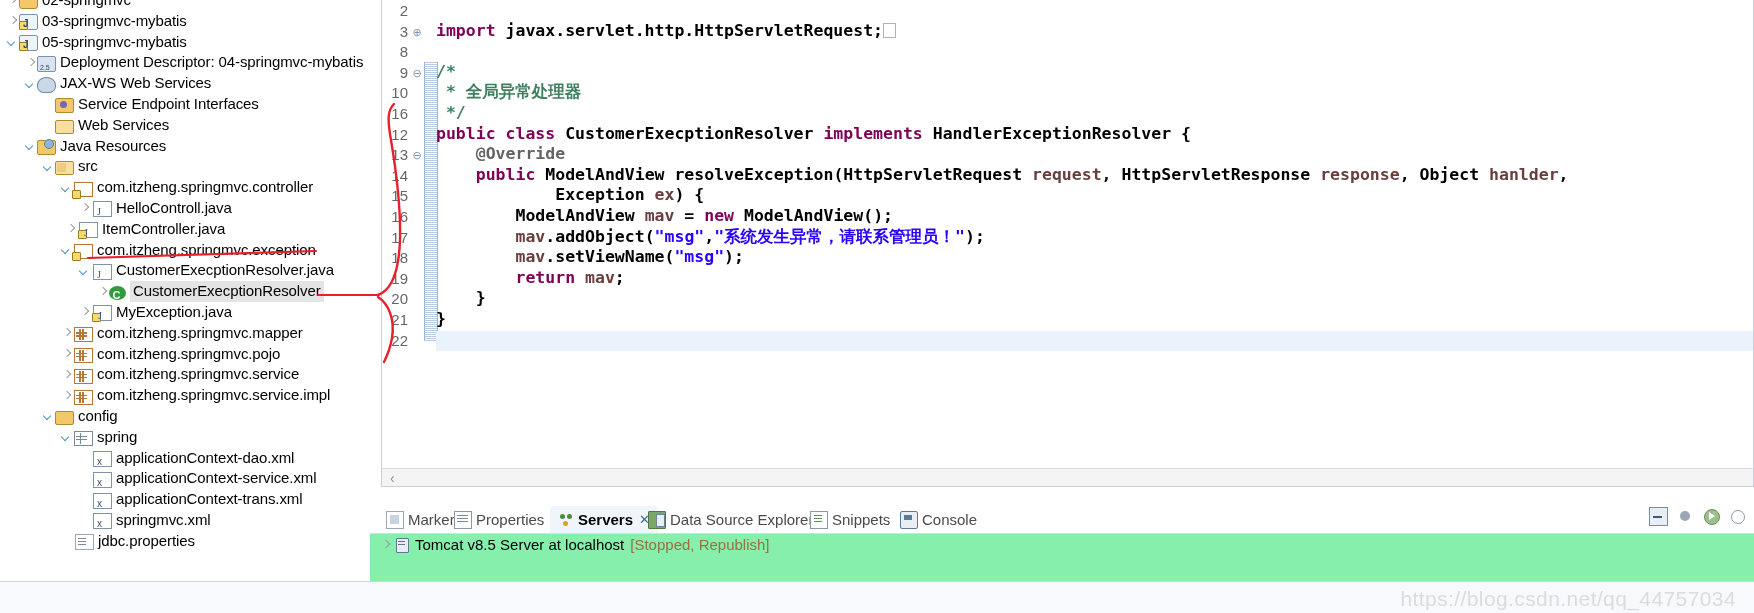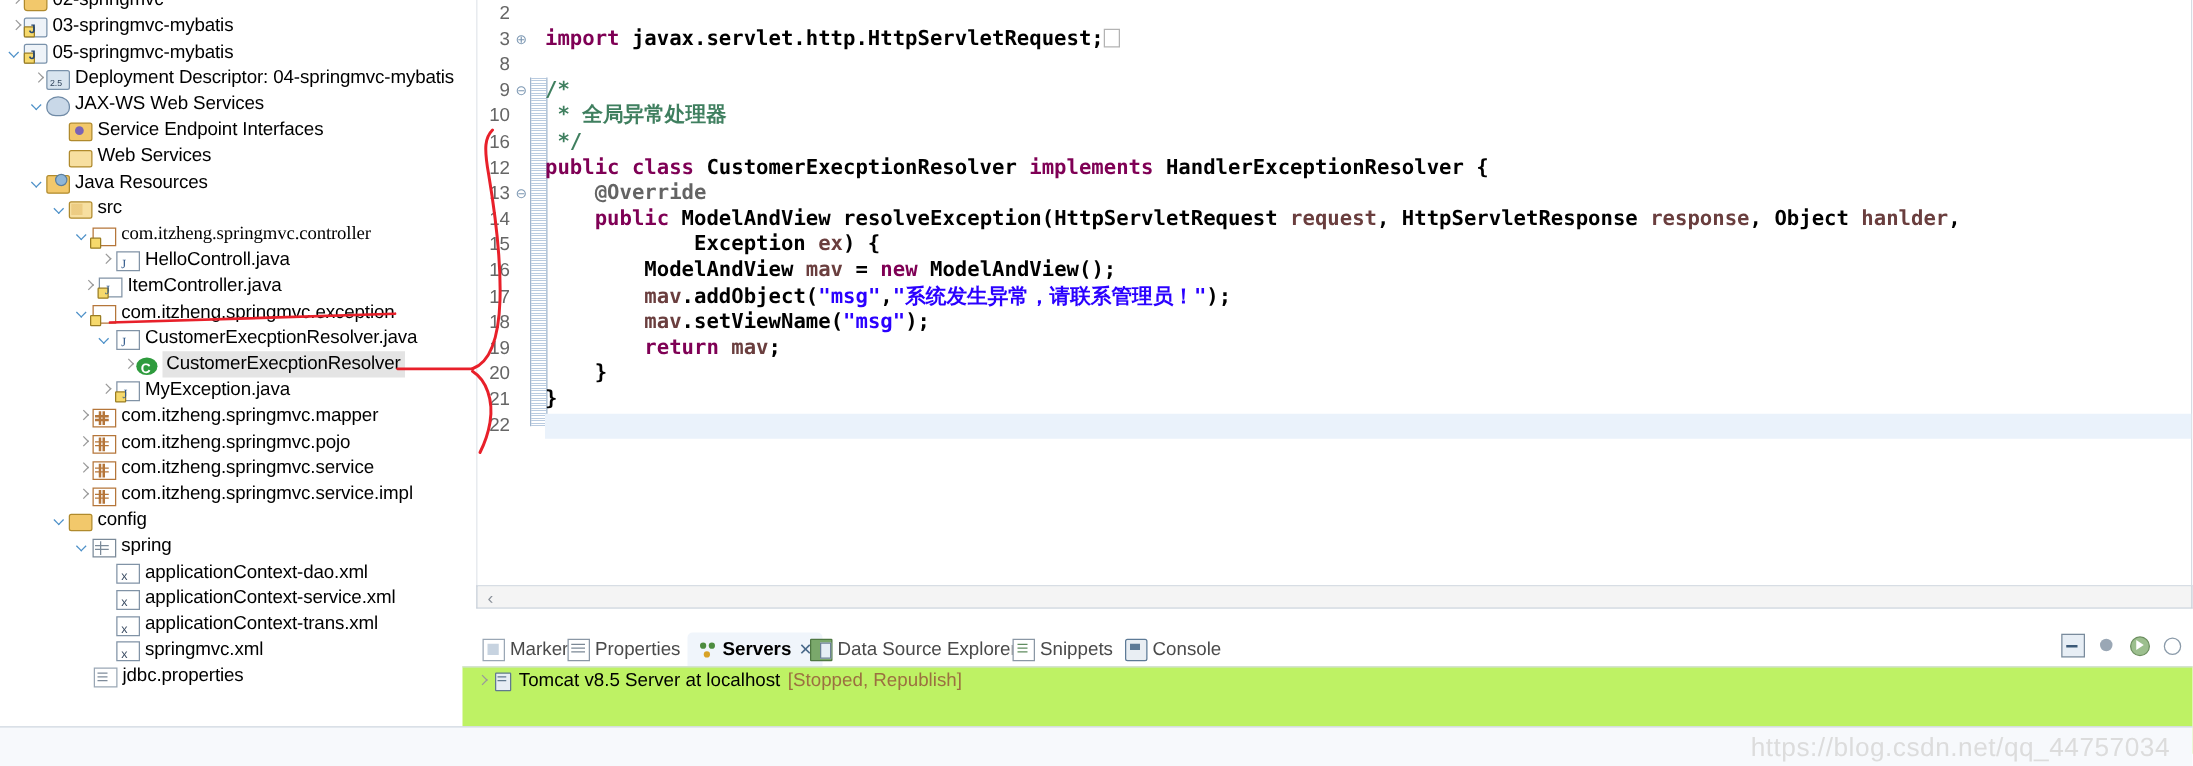--- a/index.html
+++ b/index.html
@@ -163,21 +163,21 @@
   .vt-min::after{content:"";position:absolute;left:3px;top:8px;width:9px;height:2px;background:#3c5a78;}
   .vt-debug::after{content:"";position:absolute;left:3px;top:3px;width:10px;height:10px;border-radius:50%;
        background:#9aa7b5;}
   .vt-run::after{content:"";position:absolute;left:1px;top:1px;width:14px;height:14px;border-radius:50%;
        background:#9cbf8e;border:1px solid #6d8f60;}
   .vt-run::before{content:"";position:absolute;left:6px;top:4px;border-left:6px solid #fff;
        border-top:4px solid transparent;border-bottom:4px solid transparent;z-index:2;}
   .vt-hist::after{content:"";position:absolute;left:2px;top:2px;width:12px;height:12px;border-radius:50%;
        border:1.5px solid #8a9aa9;}
 
-  .srv-panel{position:absolute;left:0;top:46px;width:100%;bottom:10px;background:#bef264;
+  .srv-panel{position:absolute;left:0;top:46px;width:100%;bottom:10px;background:#86efac;
              border-top:1px solid #d6dde5;}
   .srv-row{display:flex;align-items:center;height:21px;padding-left:9px;font-size:15px;white-space:nowrap;}
   .srv-row .arrow{margin-right:2px;}
   .srv-ico{width:16px;height:16px;position:relative;margin-right:5px;flex:0 0 16px;}
   .srv-ico::after{content:"";position:absolute;left:2px;top:1px;width:11px;height:13px;
      background:#e7edf4;border:1px solid #61798f;border-radius:1px;}
   .srv-ico::before{content:"";position:absolute;left:4px;top:4px;width:7px;height:1px;background:#61798f;
      box-shadow:0 3px 0 0 #61798f;z-index:2;}
   .srv-state{color:#9b7040;margin-left:6px;}
 
@@ -230,21 +230,21 @@
       <div class="tree-row" style="padding-left: 24px;">
         <span class="arrow expanded"></span>
         <span class="ico ic-jres"></span>
         <span class="lbl">Java Resources</span>
       </div>
       <div class="tree-row" style="padding-left: 42px;">
         <span class="arrow expanded"></span>
         <span class="ico ic-src"></span>
         <span class="lbl">src</span>
       </div>
-      <div class="tree-row" style="padding-left: 60px; font-family: Liberation Serif, serif;">
+      <div class="tree-row" style="padding-left: 60px;">
         <span class="arrow expanded"></span>
         <span class="ico ic-pkgw"></span>
         <span class="lbl">com.itzheng.springmvc.controller</span>
       </div>
       <div class="tree-row" style="padding-left: 78px;">
         <span class="arrow collapsed"></span>
         <span class="ico ic-java"></span>
         <span class="lbl">HelloControll.java</span>
       </div>
       <div class="tree-row" style="padding-left: 64px;">

